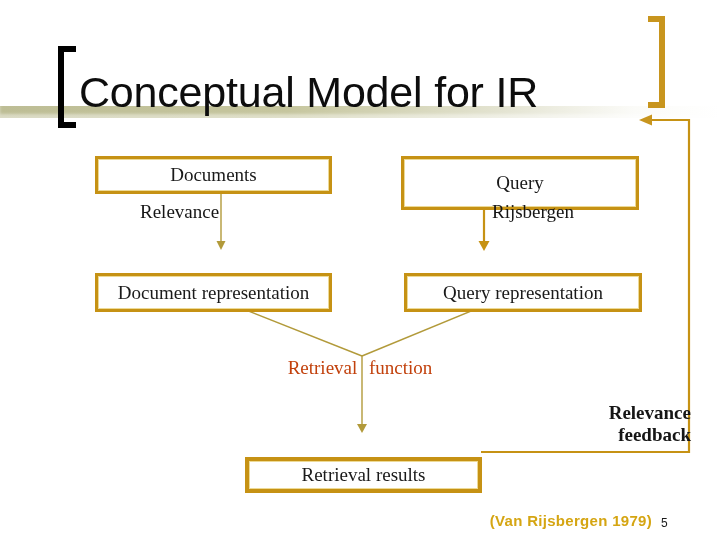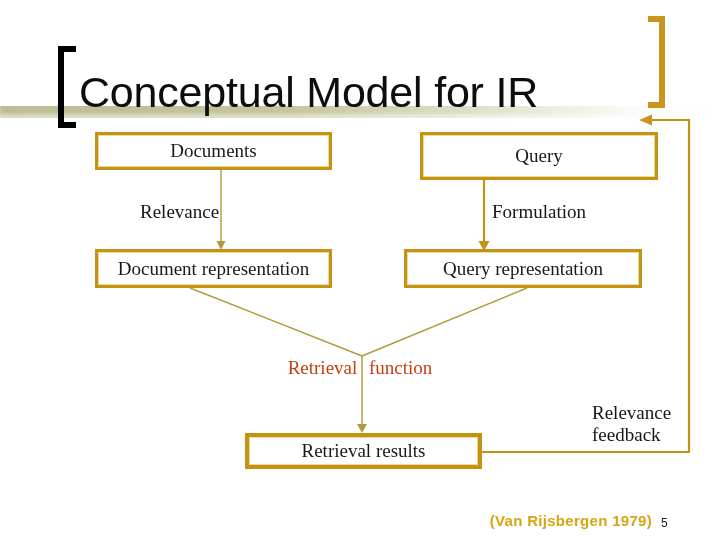--- a/index.html
+++ b/index.html
@@ -41,38 +41,38 @@
     border-right:6px solid var(--accent,#C8951E);
     border-top:6px solid var(--accent,#C8951E);
     border-bottom:6px solid var(--accent,#C8951E);
   }
   
   .box{
     position:absolute;box-sizing:border-box;background:#fff;
     border:3px solid var(--box-border,#C69214);
     box-shadow:inset 0 0 0 1px #EDDA96;
     display:flex;align-items:center;justify-content:center;
-    font-size:19px;color:#1a1a1a;white-space:nowrap;
+    font-size:19px;color:#1a1a1a;white-space:nowrap;margin-top:24px;
   }
   .box-documents        {left:95px; top:132px;width:237px;height:38px;}
-  .box-query            {left:420px;top:132px;width:238px;height:48px;}
+  .box-query            {left:401px;top:132px;width:238px;height:54px;}
   .box-doc-rep          {left:95px; top:249px;width:237px;height:39px;}
   .box-query-rep        {left:404px;top:249px;width:238px;height:39px;}
   .box-retrieval-results{left:245px;top:433px;width:237px;height:36px;border-width:4px;}
   
   .flow-label{position:absolute;font-size:19px;color:#161616;white-space:nowrap;}
   .label-indexing   {left:140px;top:201px;}
   .label-formulation{left:492px;top:201px;}
   .label-retrieval-function{
     position:absolute;left:277px;top:357px;width:166px;
     text-align:center;font-size:19px;word-spacing:7px;color:#c2410c;
   }
   .label-relevance-feedback{
-    position:absolute;left:592px;top:402px;width:112px;
-    text-align:left;font-size:19px;line-height:22px;color:#161616;
+    position:absolute;left:579px;top:402px;width:112px;
+    text-align:right;font-size:19px;line-height:22px;color:#161616;font-weight:bold;
   }
   
   .connectors{position:absolute;left:0;top:0;width:720px;height:540px;}
   .ln-thin {stroke:var(--connector-thin,#B29A3A);stroke-width:1.4;fill:none;}
   .ln-thick{stroke:var(--connector-thick,#C69214);stroke-width:2.2;fill:none;}
   .ah-thin {fill:var(--connector-thin,#B29A3A);stroke:none;}
   .ah-thick{fill:var(--connector-thick,#C69214);stroke:none;}
   .ah-accent{fill:var(--accent,#C8951E);stroke:none;}
   
   .citation{
@@ -123,20 +123,20 @@
     <span>Document representation</span>
   </div>
   <div class="box box-query-rep">
     <span>Query representation</span>
   </div>
   <div class="box box-retrieval-results">
     <span>Retrieval results</span>
   </div>
 
   <div class="flow-label label-indexing">Relevance</div>
-  <div class="flow-label label-formulation">Formulation</div>
+  <div class="flow-label label-formulation">Rijsbergen</div>
   <div class="label-retrieval-function">Retrieval function</div>
   <div class="label-relevance-feedback">Relevance feedback</div>
 
   <div class="citation">(Van Rijsbergen 1979)</div>
   <div class="page-number">5</div>
 
 </div>
 
 </body></html>

